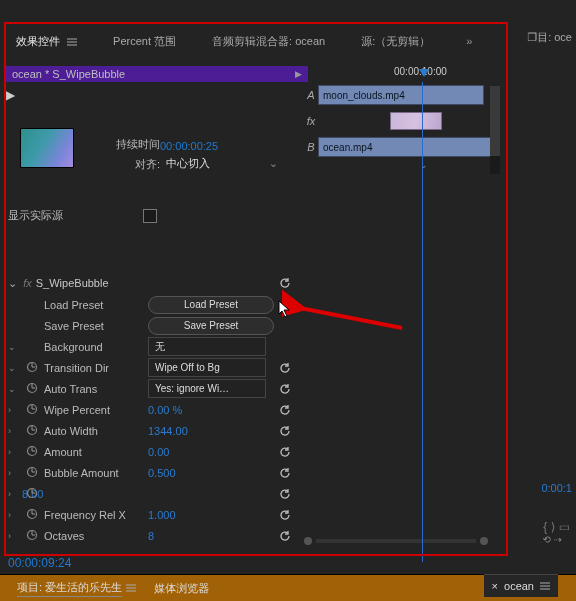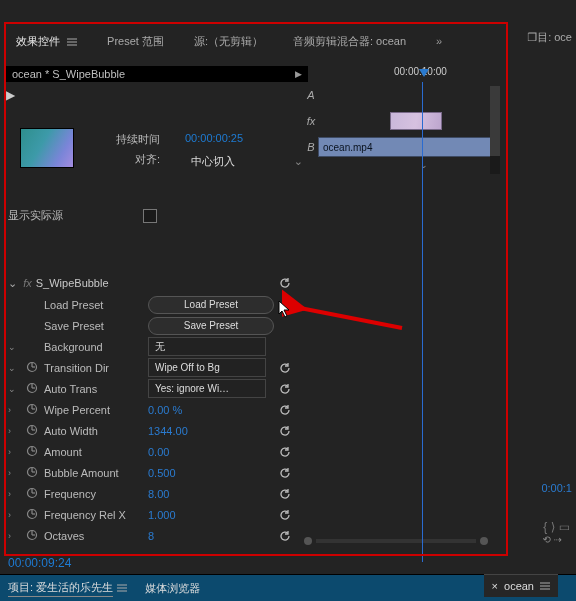--- a/index.html
+++ b/index.html
@@ -1,29 +1,29 @@
 <!DOCTYPE html>
 <html><head>
 <meta charset="utf-8">
 <style>
 html,body{margin:0;padding:0;background:#1e1e1e;font-family:"Segoe UI",Arial,sans-serif;font-size:11px;color:#c8c8c8;width:576px;height:601px;overflow:hidden}
 .root{position:relative;width:576px;height:601px;background:#232323}
 .red-box{position:absolute;left:4px;top:22px;width:500px;height:530px;border:2px solid #c00;pointer-events:none;z-index:50}
-.panel-tabs{position:absolute;left:6px;top:30px;right:0;height:22px;display:flex;align-items:center;gap:22px;padding-left:6px;color:#aaa}
+.panel-tabs{position:absolute;left:6px;top:30px;right:0;height:22px;display:flex;align-items:center;gap:28px;padding-left:6px;color:#aaa}
 .tab{padding:4px 4px;white-space:nowrap}
 .tab.active{color:#e8e8e8}
 .tab .menu-icon{display:inline-block;margin-left:4px;vertical-align:middle}
 .chev2{color:#999}
 .right-tab{position:absolute;right:4px;top:30px;color:#aaa}
-.clip-row{position:absolute;left:6px;top:66px;width:290px;height:16px;background:#000000;color:#bfbfbf;display:flex;align-items:center;justify-content:space-between;padding:0 6px}
+.clip-row{position:absolute;left:6px;top:66px;width:290px;height:16px;background:#4c1d95;color:#bfbfbf;display:flex;align-items:center;justify-content:space-between;padding:0 6px}
 .clip-row .tri{font-size:9px;color:#999}
 .play-row{position:absolute;left:6px;top:88px;color:#ccc;font-size:12px}
 .thumb{position:absolute;left:20px;top:128px;width:52px;height:38px;background:linear-gradient(120deg,#2e8f8d 0%,#3d9aa9 40%,#7a85d8 75%,#a48ce0 100%);border:1px solid #000}
 .dur-block{position:absolute;left:104px;top:132px;color:#bbb}
-.dur-block .r{display:flex;align-items:flex-start;gap:25px;height:20px}
+.dur-block .r{display:flex;align-items:flex-end;gap:0;height:20px}
 .dur-block .lab{text-align:right;width:56px}
 .tc{color:#1e7bd3}
 .align-dd{display:inline-flex;align-items:center;justify-content:space-between;width:112px;height:18px;padding:0 6px;color:#ddd}
 .align-dd .chev{color:#888}
 .show-src{position:absolute;left:8px;top:208px;display:flex;align-items:center;gap:80px;color:#bbb}
 .cb{width:12px;height:12px;border:1px solid #777;background:#1a1a1a}
 
 .params{position:absolute;left:0px;top:272px;width:300px}
 .p-head{display:flex;align-items:center;height:22px;padding-left:8px;position:relative}
 .p-head .chev{color:#aaa;margin-right:6px}
@@ -55,21 +55,21 @@
 .tl .chev-dn{position:absolute;left:116px;top:94px;color:#888;font-size:9px}
 .tl-scroll{position:absolute;right:0;top:20px;width:10px;height:88px;background:#1a1a1a}
 .tl-scroll .th{position:absolute;top:0;left:0;right:0;height:70px;background:#3a3a3a}
 .tl .ph{position:absolute;left:118px;top:16px;width:0;height:480px;border-left:1px solid #2a6bd0;z-index:5}
 
 .bot-scroll{position:absolute;left:304px;top:536px;width:184px;height:10px;display:flex;align-items:center}
 .bot-scroll .hd{width:8px;height:8px;border-radius:4px;background:#555}
 .bot-scroll .tr{flex:1;height:4px;background:#333;margin:0 4px;position:relative}
 .bot-rt{position:absolute;right:14px;top:534px;color:#888;font-size:10px}
 .tc2{position:absolute;left:8px;top:556px;color:#1e7bd3;font-size:12px}
-.footer{position:absolute;left:0;bottom:0;right:0;height:26px;background:#0c4a6e;display:flex;align-items:center;padding:0 8px;border-top:1px solid #000}
+.footer{position:absolute;left:0;bottom:0;right:0;height:26px;background:#a16207;display:flex;align-items:center;padding:0 17px;border-top:1px solid #000}
 .footer .ftab{display:flex;align-items:center;gap:4px;margin-right:18px;color:#ddd}
 .footer .under{border-bottom:1px solid #888;padding-bottom:1px}
 .rpanel-tab{position:absolute;right:18px;bottom:4px;height:22px;display:flex;align-items:center;gap:6px;color:#ddd;background:#262626;padding:0 8px;border-top:1px solid #444}
 
 .rstrip-tc{position:absolute;right:4px;top:482px;color:#2a7bd0;font-size:11px}
 .rstrip-icons{position:absolute;right:6px;top:520px;color:#777;font-size:12px}
 
 .arrow{position:absolute;left:282px;top:270px;z-index:60;pointer-events:none}
 .menu-three{display:inline-block}
 .menu-three svg{display:block}
@@ -84,23 +84,23 @@
   <div class="tab active">
     <span>效果控件</span>
     <span class="menu-icon menu-three">
       <svg width="10" height="8">
             <line x1="0" y1="1" x2="10" y2="1" stroke="#aaa"></line>
             <line x1="0" y1="4" x2="10" y2="4" stroke="#aaa"></line>
             <line x1="0" y1="7" x2="10" y2="7" stroke="#aaa"></line>
           </svg>
     </span>
   </div>
-  <div class="tab"><span>Preset 范围</span></div>
+  <div class="tab"><span>Percent 范围</span></div>
+  <div class="tab"><span>音频剪辑混合器: ocean</span></div>
   <div class="tab"><span>源:（无剪辑）</span></div>
-  <div class="tab"><span>音频剪辑混合器: ocean</span></div>
   <div class="tab chev2"><span>»</span></div>
 </div>
 <div class="right-tab"><span>❐目: oce</span></div>
 
 <div class="clip-row">
   <span>ocean * S_WipeBubble</span>
   <span class="tri">▶</span>
 </div>
 <div class="play-row">▶</div>
 
@@ -252,21 +252,20 @@
             </svg>
           </span>
         </div>
         <div class="prow">
           <span class="chev">›</span>
           <span class="sw"><svg width="12" height="12" viewBox="0 0 12 12">
               <circle cx="6" cy="6" r="4.5" fill="none" stroke="#888" stroke-width="1.2"></circle>
               <line x1="6" y1="6" x2="6" y2="2" stroke="#888" stroke-width="1.2"></line>
               <line x1="6" y1="6" x2="9" y2="6" stroke="#888" stroke-width="1.2"></line>
             </svg></span>
-          <span class="lab">Frequency</span>
           <span class="val">8.00</span>
           <span class="reset reset-ic">
             <svg width="14" height="14" viewBox="0 0 14 14">
               <path d="M11 7a4 4 0 1 1-1.2-2.8" fill="none" stroke="#bbb" stroke-width="1.3"></path>
               <path d="M10 2v3h-3" fill="none" stroke="#bbb" stroke-width="1.3"></path>
             </svg>
           </span>
         </div>
         <div class="prow">
           <span class="chev">›</span>
@@ -308,20 +307,23 @@
     <span class="t0">00:00:10:00</span>
     <span class="play">
       <svg width="12" height="12">
             <path d="M1 1 h10 l-5 8 z" fill="#2a7bd0"></path>
           </svg>
     </span>
   </div>
   <div class="tracks">
     <div class="trk">
       <span class="lt">A</span>
+      <div class="bar barA">
+            <span>moon_clouds.mp4</span>
+          </div>
     </div>
     <div class="trk">
       <span class="lt">fx</span>
       <div class="trans"></div>
     </div>
     <div class="trk">
       <span class="lt">B</span>
       <div class="bar barB">
             <span>ocean.mp4</span>
           </div>

